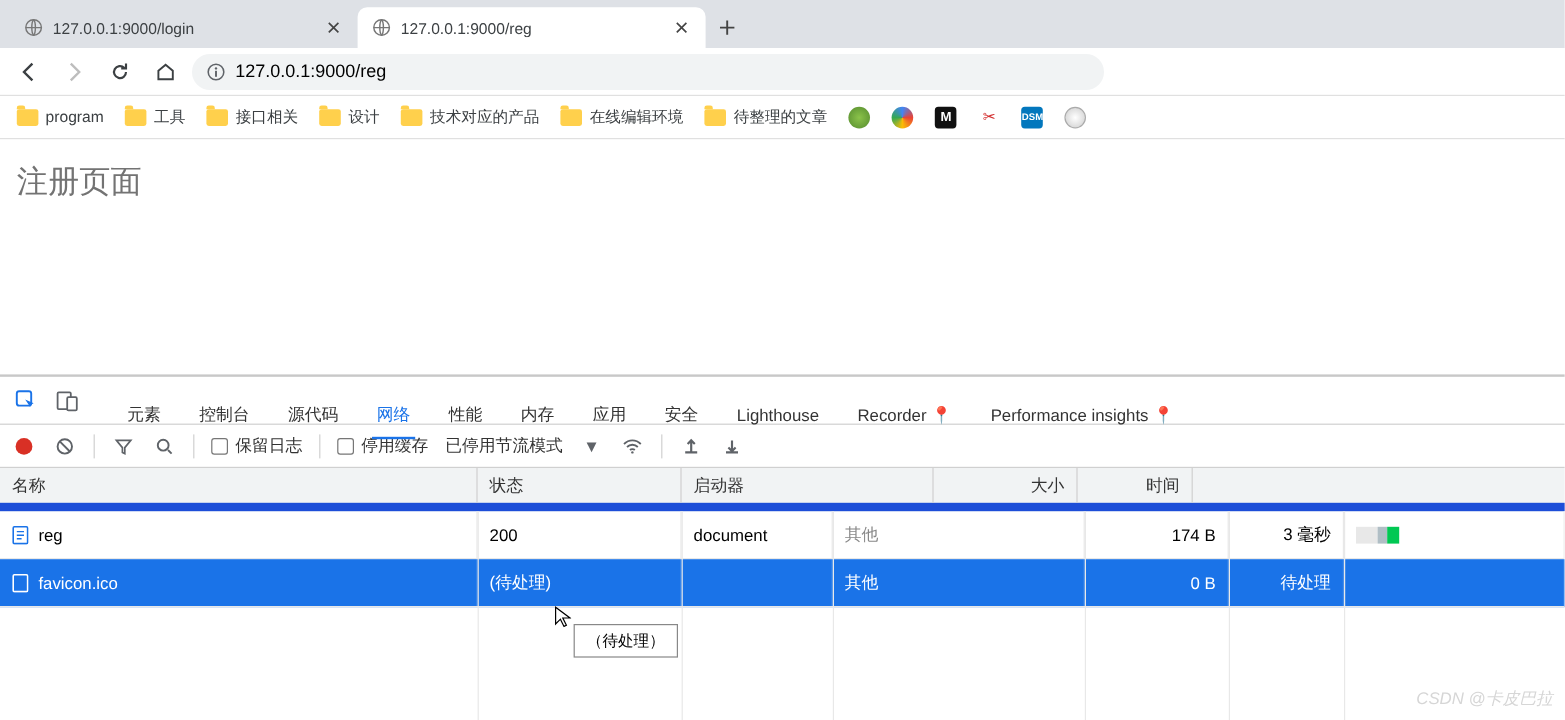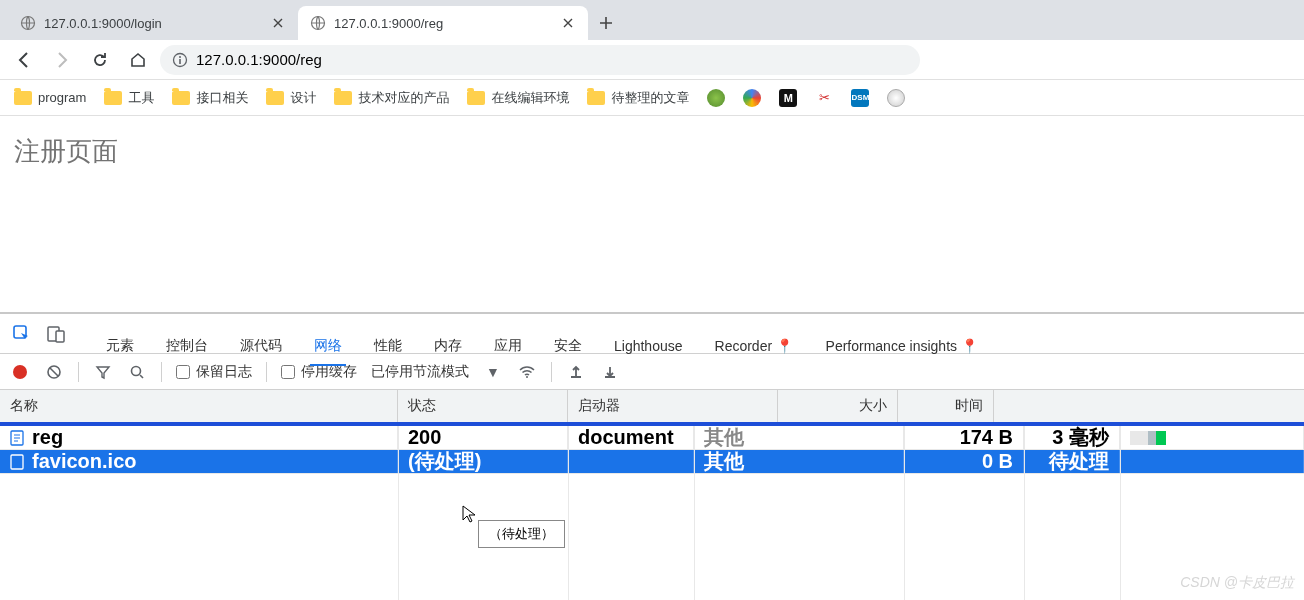--- a/index.html
+++ b/index.html
@@ -39,24 +39,24 @@
 .dt-tab.active::after { content: ''; position: absolute; bottom: 0; left: 12px; right: 12px; height: 2px; background: #1a73e8; }
 .dt-tab .pin { margin-left: 4px; color: #888; }
 
 .dt-toolbar { height: 36px; display: flex; align-items: center; padding: 0 10px; gap: 14px; border-bottom: 1px solid #d0d0d0; font-size: 14px; color: #333; }
 .record-dot { width: 14px; height: 14px; background: #d93025; border-radius: 50%; }
 .tb-btn { width: 20px; height: 20px; display: flex; align-items: center; justify-content: center; cursor: pointer; color: #5f6368; }
 .tb-sep { width: 1px; height: 20px; background: #d0d0d0; }
 .cb { display: flex; align-items: center; gap: 6px; }
 .cb input { width: 14px; height: 14px; }
 
-.net-header { height: 36px; display: flex; background: #f1f3f4; border-bottom: 4px solid #1d4ed8; font-size: 14px; color: #333; }
+.net-header { height: 36px; display: flex; background: #f1f3f4; border-bottom: 7px solid #1d4ed8; font-size: 14px; color: #333; }
 .net-header .col { padding: 0 10px; display: flex; align-items: center; border-right: 1px solid #d0d0d0; }
 .net-body { flex: 1; overflow: auto; position: relative; }
-.net-row { height: 24px; display: flex; font-size: 20px; border-bottom: 1px solid #e8e8e8; font-weight: bold; }
+.net-row { height: 40px; display: flex; font-size: 14px; border-bottom: 1px solid #e8e8e8; }
 .net-row.selected { background: #1a73e8; color: #fff; }
 .net-row .col { padding: 0 10px; display: flex; align-items: center; border-right: 1px solid #e8e8e8; overflow: hidden; white-space: nowrap; }
 .net-row.selected .col { border-right-color: rgba(255,255,255,0.2); }
 .col-name { width: 398px; }
 .col-status { width: 170px; }
 .col-type { width: 126px; }
 .col-init { width: 210px; }
 .col-size { width: 120px; justify-content: flex-end; }
 .col-time { width: 96px; justify-content: flex-end; }
 .col-waterfall { flex: 1; }

